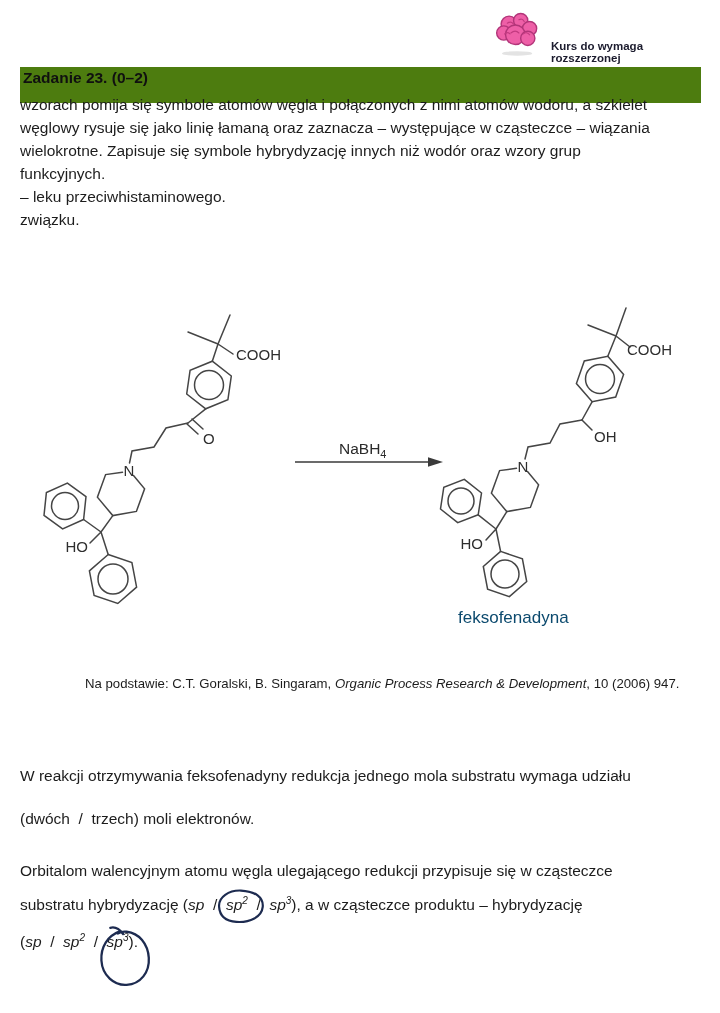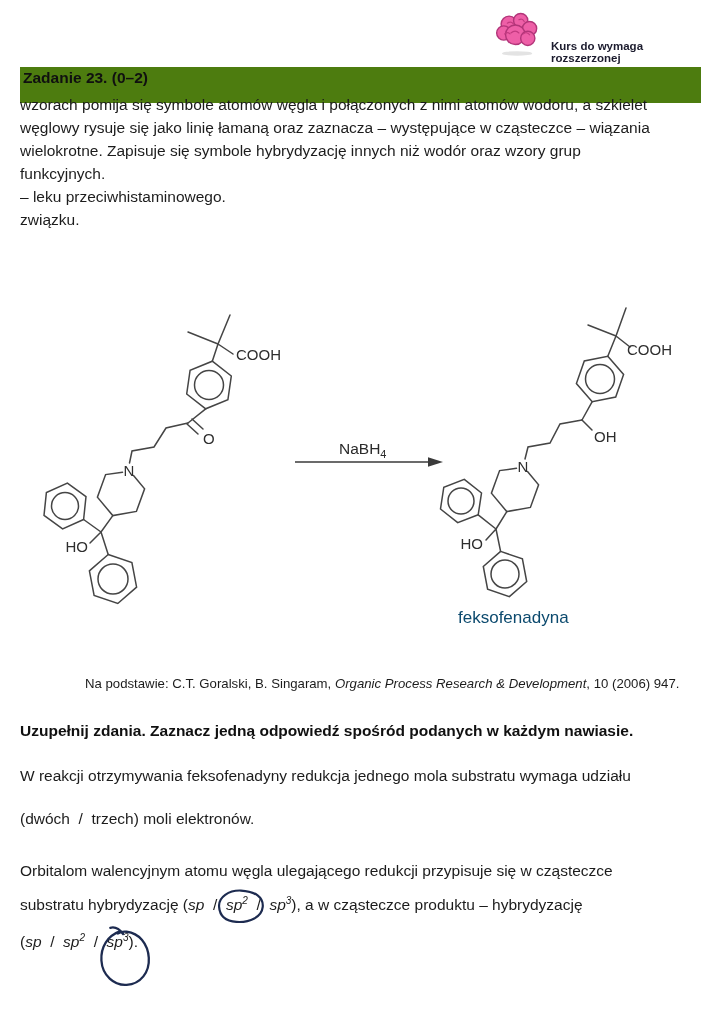--- a/index.html
+++ b/index.html
@@ -154,21 +154,20 @@
       <text x="164" y="139">OH</text>
       <text x="93" y="169" text-anchor="middle">N</text>
       <text x="53" y="246" text-anchor="end">HO</text>
     </g>
   </svg>
 
   <div class="product-name">feksofenadyna</div>
 
   <div class="citation"><span>Na podstawie: C.T. Goralski, B. Singaram, </span><i>Organic Process Research &amp; Development</i><span>, 10 (2006) 947.</span></div>
 
-  <div class="instruction">Uzupełnij zdania. Zaznacz jedną odpowiedź spośród podanych w każdym nawiasie.</div>
 
   <div class="qline q1l1">W reakcji otrzymywania feksofenadyny redukcja jednego mola substratu wymaga udziału</div>
   <div class="qline q1l2">(dwóch  /  trzech) moli elektronów.</div>
 
   <div class="qline q2l1">Orbitalom walencyjnym atomu węgla ulegającego redukcji przypisuje się w cząsteczce</div>
   <div class="qline q2l2"><span>substratu hybrydyzację (</span><span><span class="opt"><span>sp</span></span><span class="sep">  /  </span><span class="opt"><span>sp</span><sup>2</sup><svg class="answer-circle circ-ellipse" viewBox="0 0 64 44">
             <path d="M9 23 C8 12, 20 4.5, 33 5 C49 5.8, 58 12.5, 57 23 C56 34, 43 40.5, 28 39.5 C15 38.6, 9.6 31.5, 9 23" fill="none" stroke="#1d2b50" stroke-width="2.4" stroke-linecap="round"></path>
           </svg></span><span class="sep">  /  </span><span class="opt"><span>sp</span><sup>3</sup></span></span><span>), a w cząsteczce produktu – hybrydyzację</span></div>
   <div class="qline q2l3"><span>(</span><span><span class="opt"><span>sp</span></span><span class="sep">  /  </span><span class="opt"><span>sp</span><sup>2</sup></span><span class="sep">  /  </span><span class="opt"><span>sp</span><sup>3</sup><svg class="answer-circle circ-loop" viewBox="0 0 70 78">
             <path d="M30 10 C17 15, 8.5 27, 9.5 43 C10.5 60, 24 71.5, 38 70.5 C54 69.5, 64 56, 63 40 C62 24, 52 12, 38 10.5 C34 10, 31 10.6, 28 12.4" fill="none" stroke="#1d2b50" stroke-width="2.6" stroke-linecap="round"></path>

